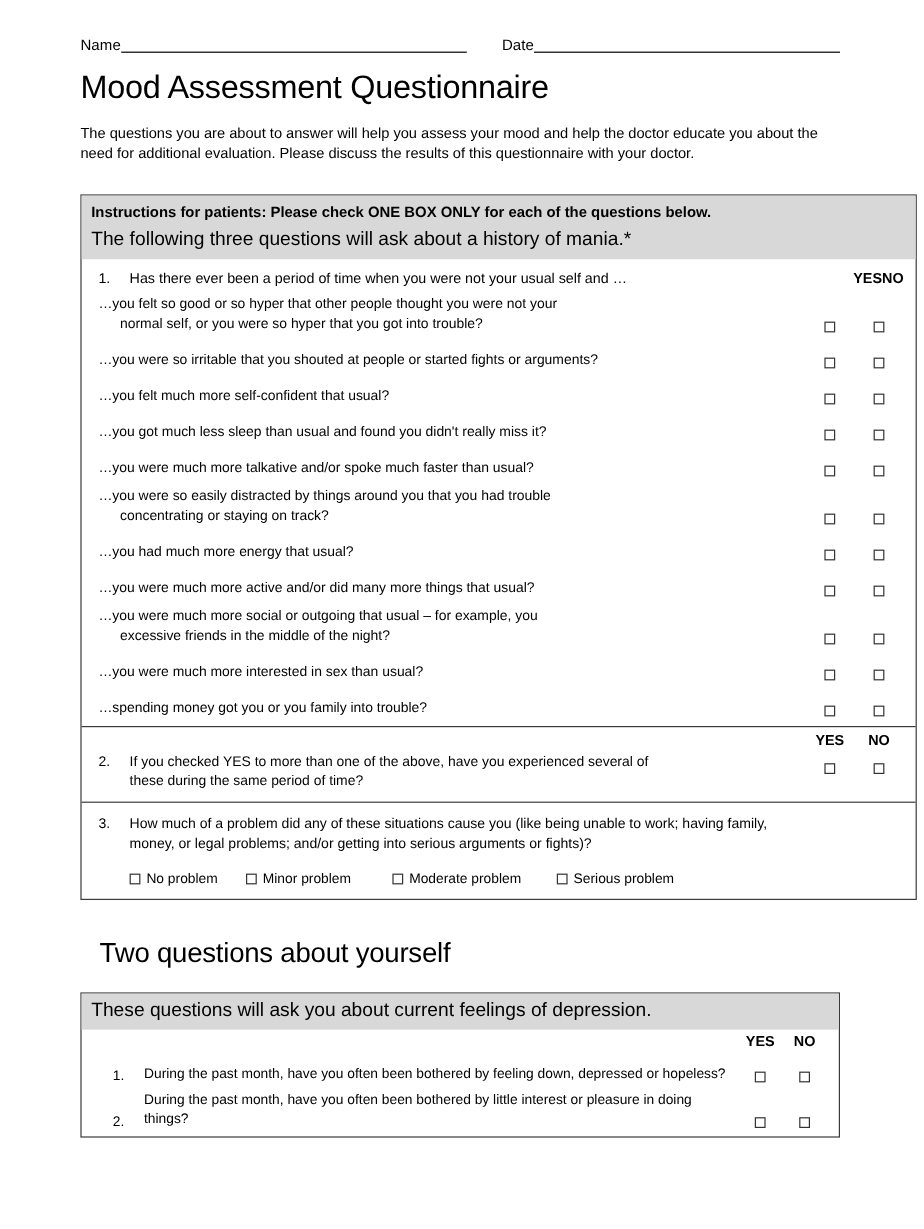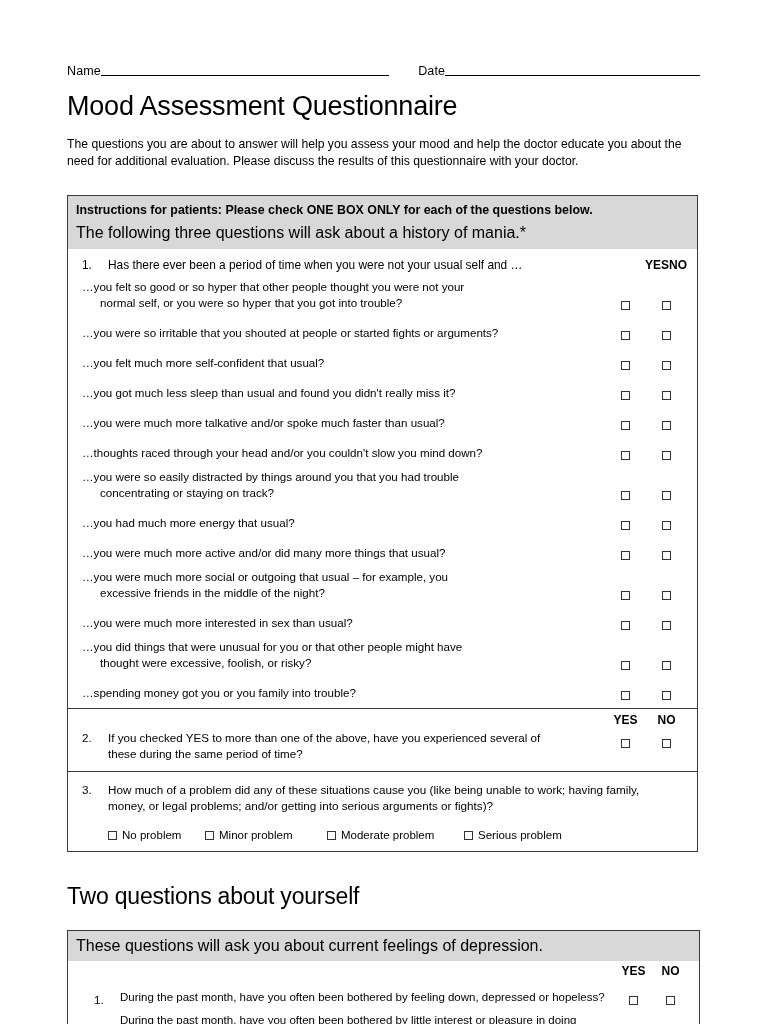--- a/index.html
+++ b/index.html
@@ -18,23 +18,23 @@
   .page {
     position: absolute;
     left: 67px;
     top: 0;
     width: 633px;
   }
 
   
   .namedate {
     display: flex;
-    align-items: flex-start;
+    align-items: center;
     font-size: 12.5px;
-    padding-top: 64px;
+    padding-top: 31px;
     letter-spacing: .1px;
   }
   .nd-label { white-space: nowrap; }
   .nd-rule {
     border-bottom: 1.2px solid #000;
     height: 11px;
   }
   .nd-rule.name { width: 295px; }
   .nd-rule.date { width: 261px; }
   .nd-gap { width: 30px; }
@@ -60,21 +60,21 @@
     letter-spacing: -0.2px;
     line-height: 1.1;
   }
 
   
   .box {
     border: 1.6px solid #3a3a3a;
     box-sizing: border-box;
     background: #fff;
   }
-  #mania-box { margin-top: 24px; width: 631px; }
+  #mania-box { margin-top: 24px; width: 697px; }
   #depr-box  { margin-top: 20px;  width: 633px; }
 
   .grayband {
     background: #d8d8d8;
     padding: 6px 8px 5px 8px;
   }
   .grayband .gb-bold {
     font-size: 12.4px;
     font-weight: bold;
     line-height: 1.3;
@@ -285,29 +285,20 @@
         <div class="subrow">
           <div class="qtext"><span>…you were much more talkative and/or spoke much faster than usual?</span></div>
           <div class="cbcol">
             <span class="cbox"></span>
           </div>
           <div class="cbcol">
             <span class="cbox"></span>
           </div>
         </div>
         <div class="subrow">
-          <div class="qtext"><span>…thoughts raced through your head and/or you couldn't slow you mind down?</span></div>
-          <div class="cbcol">
-            <span class="cbox"></span>
-          </div>
-          <div class="cbcol">
-            <span class="cbox"></span>
-          </div>
-        </div>
-        <div class="subrow">
           <div class="qtext"><span>…you were so easily distracted by things around you that you had trouble</span><br><span class="sub-indent">concentrating or staying on track?</span></div>
           <div class="cbcol">
             <span class="cbox"></span>
           </div>
           <div class="cbcol">
             <span class="cbox"></span>
           </div>
         </div>
         <div class="subrow">
           <div class="qtext"><span>…you had much more energy that usual?</span></div>
@@ -331,29 +322,20 @@
           <div class="qtext"><span>…you were much more social or outgoing that usual – for example, you</span><br><span class="sub-indent">excessive friends in the middle of the night?</span></div>
           <div class="cbcol">
             <span class="cbox"></span>
           </div>
           <div class="cbcol">
             <span class="cbox"></span>
           </div>
         </div>
         <div class="subrow">
           <div class="qtext"><span>…you were much more interested in sex than usual?</span></div>
-          <div class="cbcol">
-            <span class="cbox"></span>
-          </div>
-          <div class="cbcol">
-            <span class="cbox"></span>
-          </div>
-        </div>
-        <div class="subrow">
-          <div class="qtext"><span>…you did things that were unusual for you or that other people might have</span><br><span class="sub-indent">thought were excessive, foolish, or risky?</span></div>
           <div class="cbcol">
             <span class="cbox"></span>
           </div>
           <div class="cbcol">
             <span class="cbox"></span>
           </div>
         </div>
         <div class="subrow">
           <div class="qtext"><span>…spending money got you or you family into trouble?</span></div>
           <div class="cbcol">
@@ -415,21 +397,21 @@
           </div>
           <div class="opt ">
             <span class="cbox"></span>
             <span>Serious problem</span>
           </div>
         </div>
     </div>
 
   </div>
 
-  <h2 class="section-title" style="margin-top:32px;">Two questions about yourself</h2>
+  <h2 class="section-title" style="margin-top:32px;margin-left:16px;">Two questions about yourself</h2>
 
   <div class="box" id="depr-box">
     <div class="grayband single">
       <div class="gb-sub">These questions will ask you about current feelings of depression.</div>
     </div>
 
     <div class="depr-head">
       <div class="yn-head depr">
         <span class="yn-spacer"></span>
         <span class="yn-cell">YES</span>

